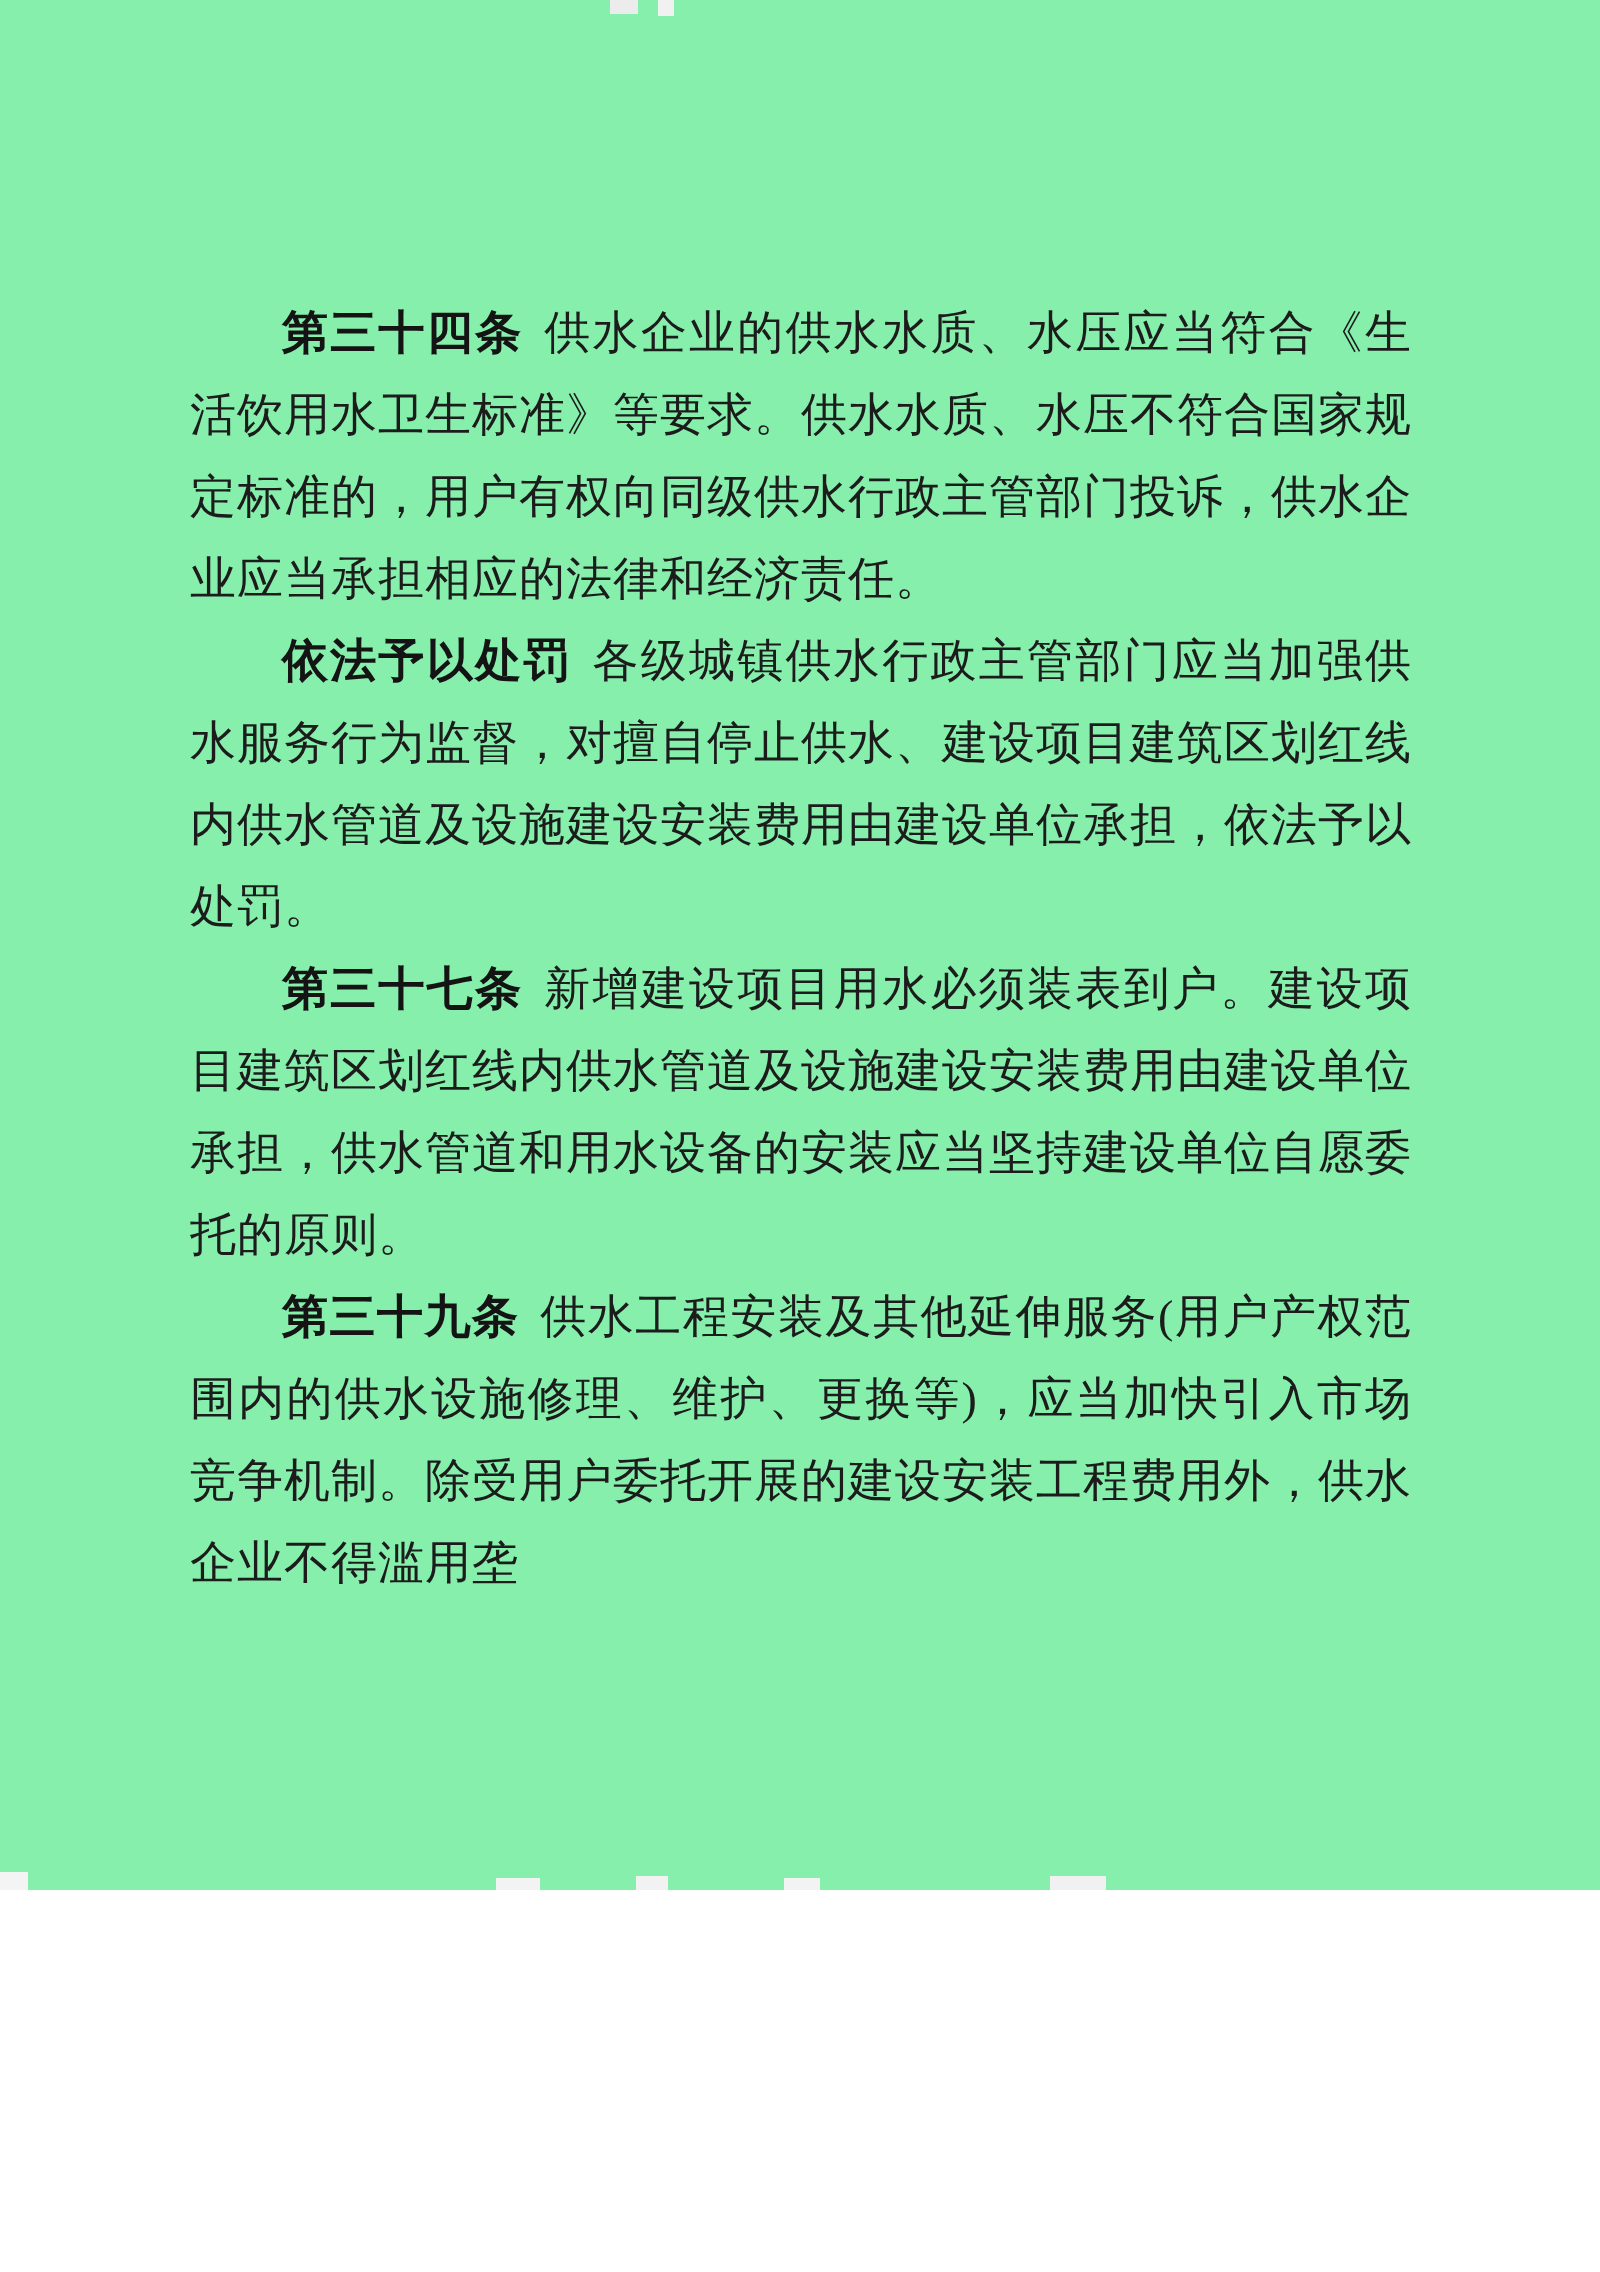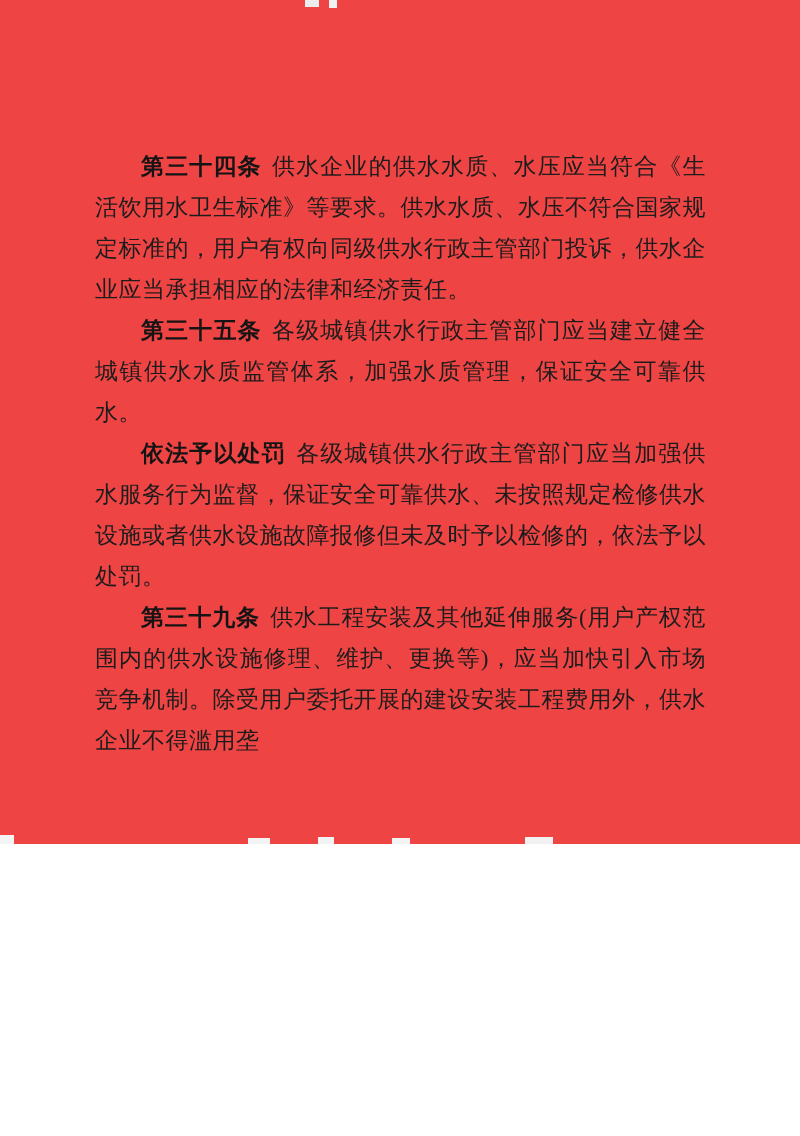--- a/index.html
+++ b/index.html
@@ -10,22 +10,22 @@
   body {
     width: 800px;
     height: 1136px;
     position: relative;
     overflow: hidden;
     font-family: "Liberation Serif", "DejaVu Serif", serif;
   }
   .page {
     box-sizing: border-box;
     width: 800px;
-    height: 844px;
-    background: #ef4444;
+    height: 945px;
+    background: #86efac;
     padding: 146px 94px 0 95px;
     position: relative;
   }
   .para {
     margin: 0;
     font-size: 23px;
     line-height: 41px;
     text-align: justify;
     text-indent: 2em;
     letter-spacing: 0.5px;
@@ -63,29 +63,29 @@
 </style>
 </head>
 <body>
 
 <div class="page">
 
   <p class="para">
     <span class="article-label">第三十四条</span><span>供水企业的供水水质、水压应当符合《生活饮用水卫生标准》等要求。供水水质、水压不符合国家规定标准的，用户有权向同级供水行政主管部门投诉，供水企业应当承担相应的法律和经济责任。</span>
   </p>
 
-  <p class="para">
-    <span class="article-label">第三十五条</span><span>各级城镇供水行政主管部门应当建立健全城镇供水水质监管体系，加强水质管理，保证安全可靠供水。</span>
-  </p>
 
   <p class="para">
-    <span class="article-label">依法予以处罚</span><span>各级城镇供水行政主管部门应当加强供水服务行为监督，保证安全可靠供水、未按照规定检修供水设施或者供水设施故障报修但未及时予以检修的，依法予以处罚。</span>
+    <span class="article-label">依法予以处罚</span><span>各级城镇供水行政主管部门应当加强供水服务行为监督，对擅自停止供水、建设项目建筑区划红线内供水管道及设施建设安装费用由建设单位承担，依法予以处罚。</span>
   </p>
 
 
+  <p class="para">
+    <span class="article-label">第三十七条</span><span>新增建设项目用水必须装表到户。建设项目建筑区划红线内供水管道及设施建设安装费用由建设单位承担，供水管道和用水设备的安装应当坚持建设单位自愿委托的原则。</span>
+  </p>
 
 
   <p class="para">
     <span class="article-label">第三十九条</span><span>供水工程安装及其他延伸服务(用户产权范围内的供水设施修理、维护、更换等)，应当加快引入市场竞争机制。除受用户委托开展的建设安装工程费用外，供水企业不得滥用垄</span>
   </p>
 
   <div class="artifact artifact-top-1"></div>
   <div class="artifact artifact-top-2"></div>
   <div class="artifact artifact-bottom-1"></div>
   <div class="artifact artifact-bottom-2"></div>

